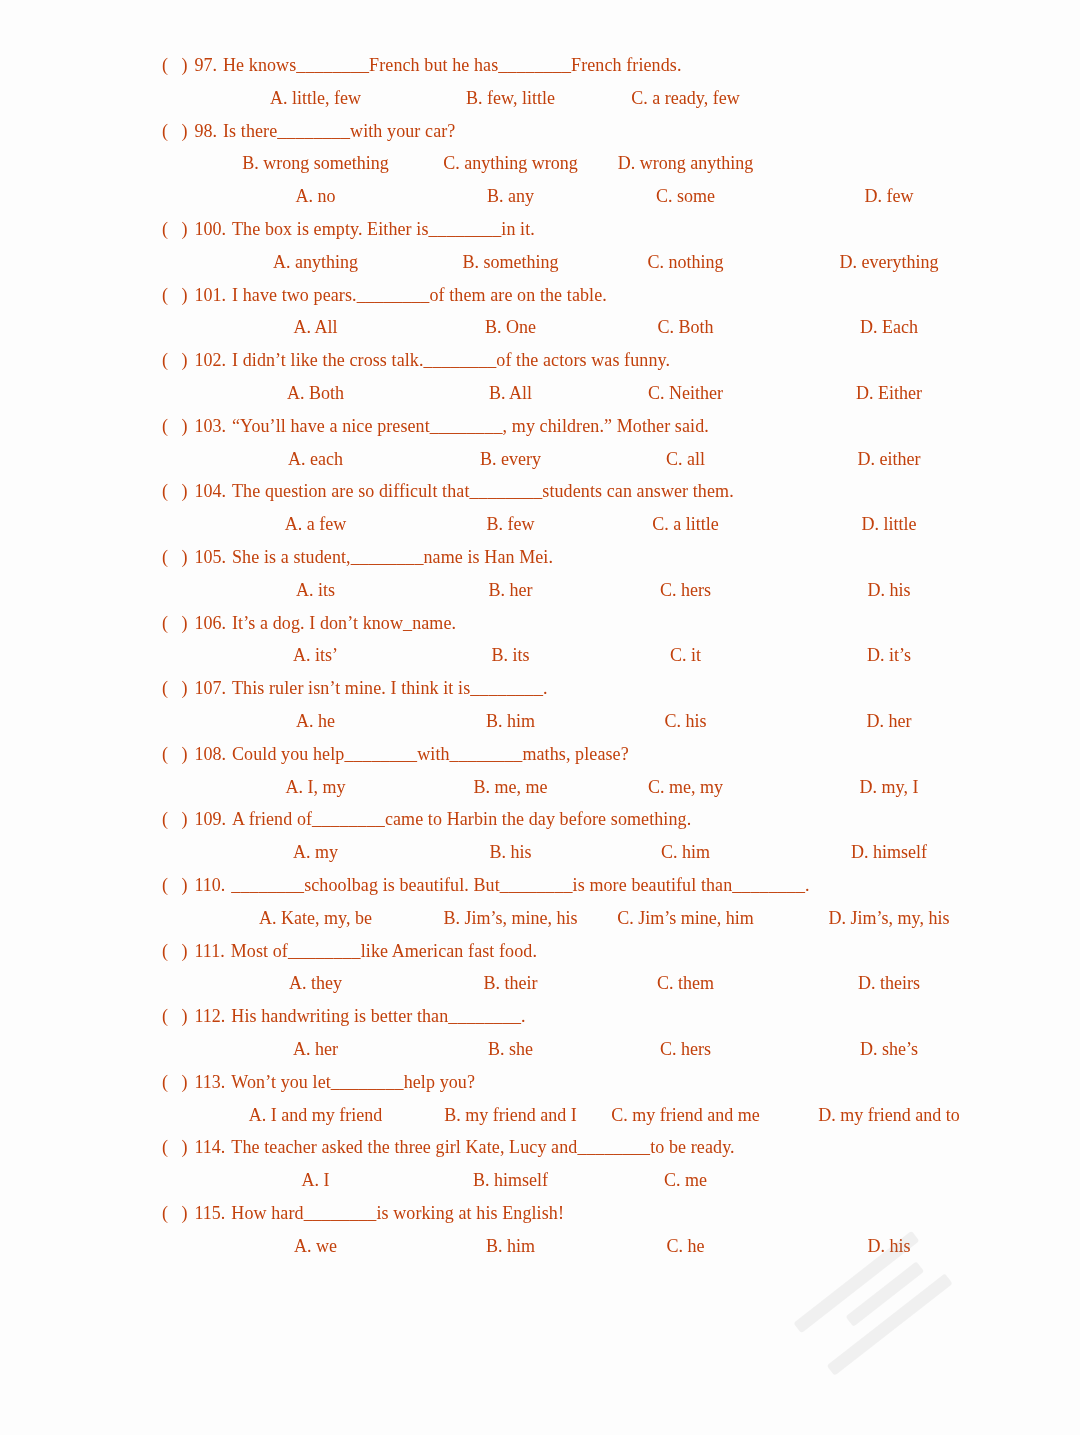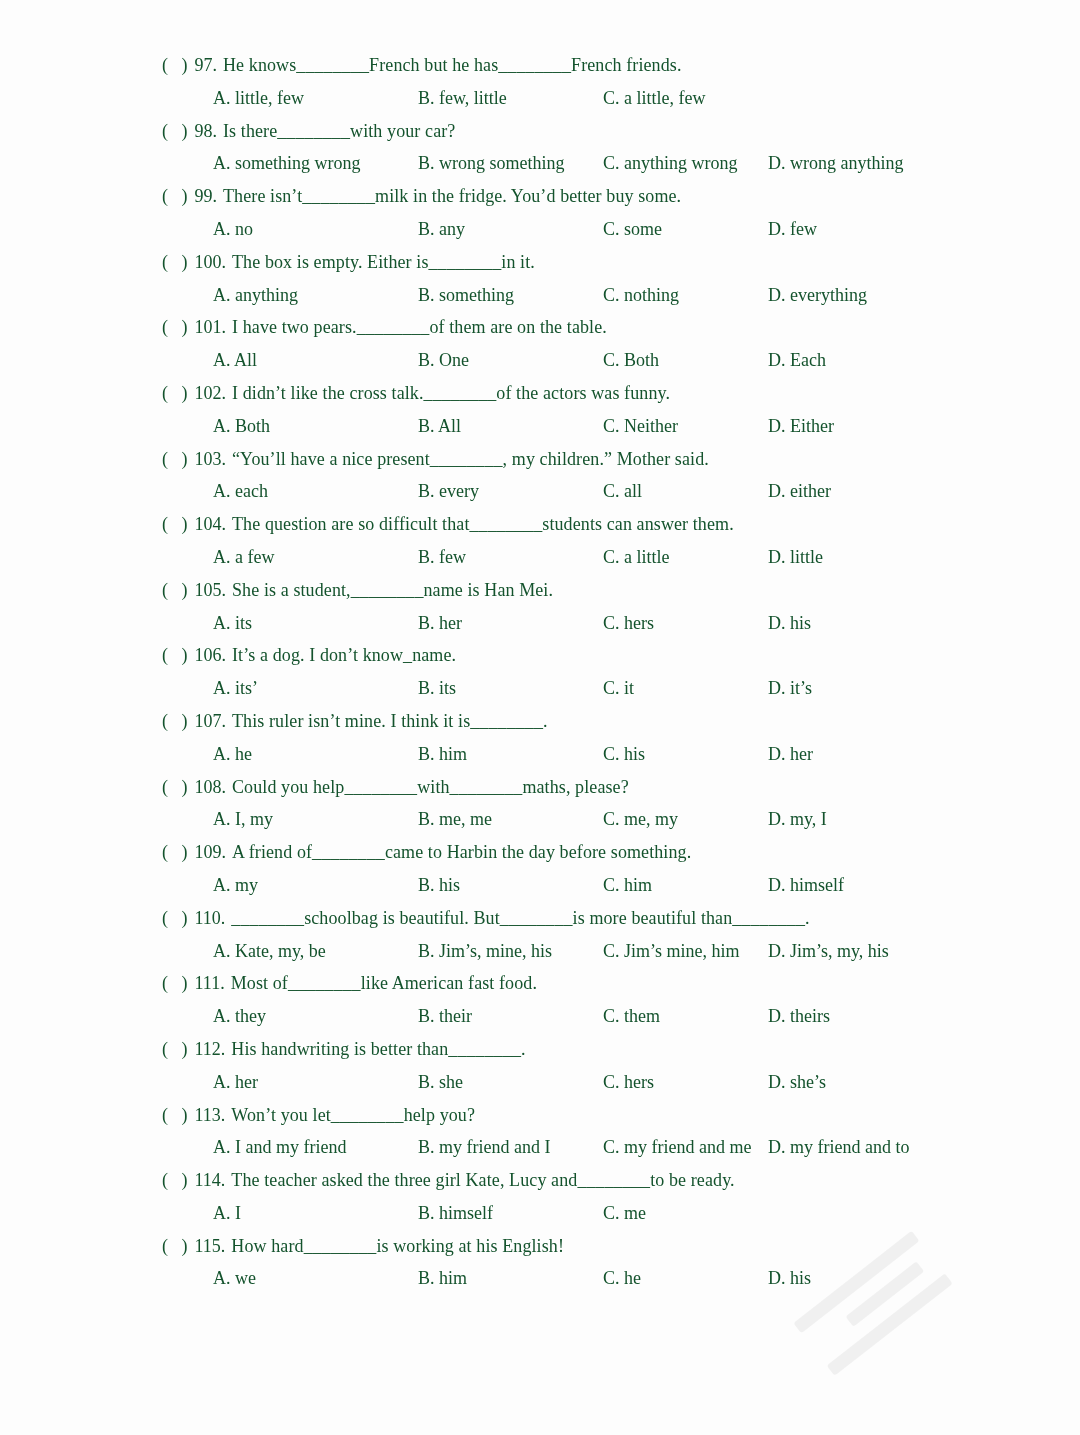--- a/index.html
+++ b/index.html
@@ -8,21 +8,21 @@
     background: #e9e9e9;
   }
   .page {
     position: relative;
     width: 1080px;
     height: 1435px;
     margin: 0 auto;
     background: #fdfdfd;
     font-family: "Liberation Serif", "DejaVu Serif", serif;
     font-size: 18px;
-    color: #14532d;
+    color: #c2410c;
     overflow: hidden;
   }
   .content {
     padding: 49px 70px 0 162px;
   }
   .q-line {
     height: 32.8px;
     line-height: 32.8px;
     white-space: nowrap;
   }
@@ -35,20 +35,21 @@
   }
   .q-text {
     letter-spacing: 0.1px;
   }
   .opts {
     height: 32.8px;
     line-height: 32.8px;
     display: grid;
     grid-template-columns: 205px 185px 165px 1fr;
     padding-left: 51px;
+    text-align: center;
   }
   .opt {
     white-space: nowrap;
   }
   
   .watermark {
     position: absolute;
     right: 115px;
     bottom: 35px;
     width: 150px;
@@ -70,40 +71,36 @@
 
 <div class="page">
   <div class="content" id="question-list">
   <div class="question">
     <div class="q-line">
       <span class="marker">(   )</span><span class="q-number">97.</span><span class="q-text">He knows________French but he has________French friends.</span>
     </div>
     <div class="opts">
       <span class="opt">A. little, few</span>
       <span class="opt">B. few, little</span>
-      <span class="opt">C. a little, few</span>
+      <span class="opt">C. a ready, few</span>
     </div>
   </div>
 
   <div class="question">
     <div class="q-line">
       <span class="marker">(   )</span><span class="q-number">98.</span><span class="q-text">Is there________with your car?</span>
     </div>
     <div class="opts">
-      <span class="opt">A. something wrong</span>
       <span class="opt">B. wrong something</span>
       <span class="opt">C. anything wrong</span>
       <span class="opt">D. wrong anything</span>
     </div>
   </div>
 
   <div class="question">
-    <div class="q-line">
-      <span class="marker">(   )</span><span class="q-number">99.</span><span class="q-text">There isn’t________milk in the fridge. You’d better buy some.</span>
-    </div>
     <div class="opts">
       <span class="opt">A. no</span>
       <span class="opt">B. any</span>
       <span class="opt">C. some</span>
       <span class="opt">D. few</span>
     </div>
   </div>
 
   <div class="question">
     <div class="q-line">

